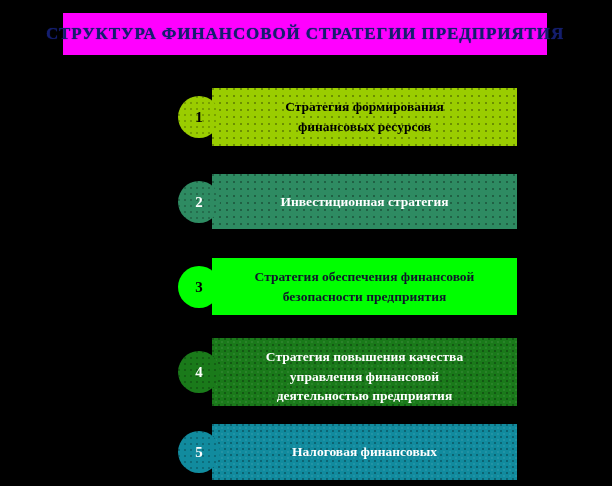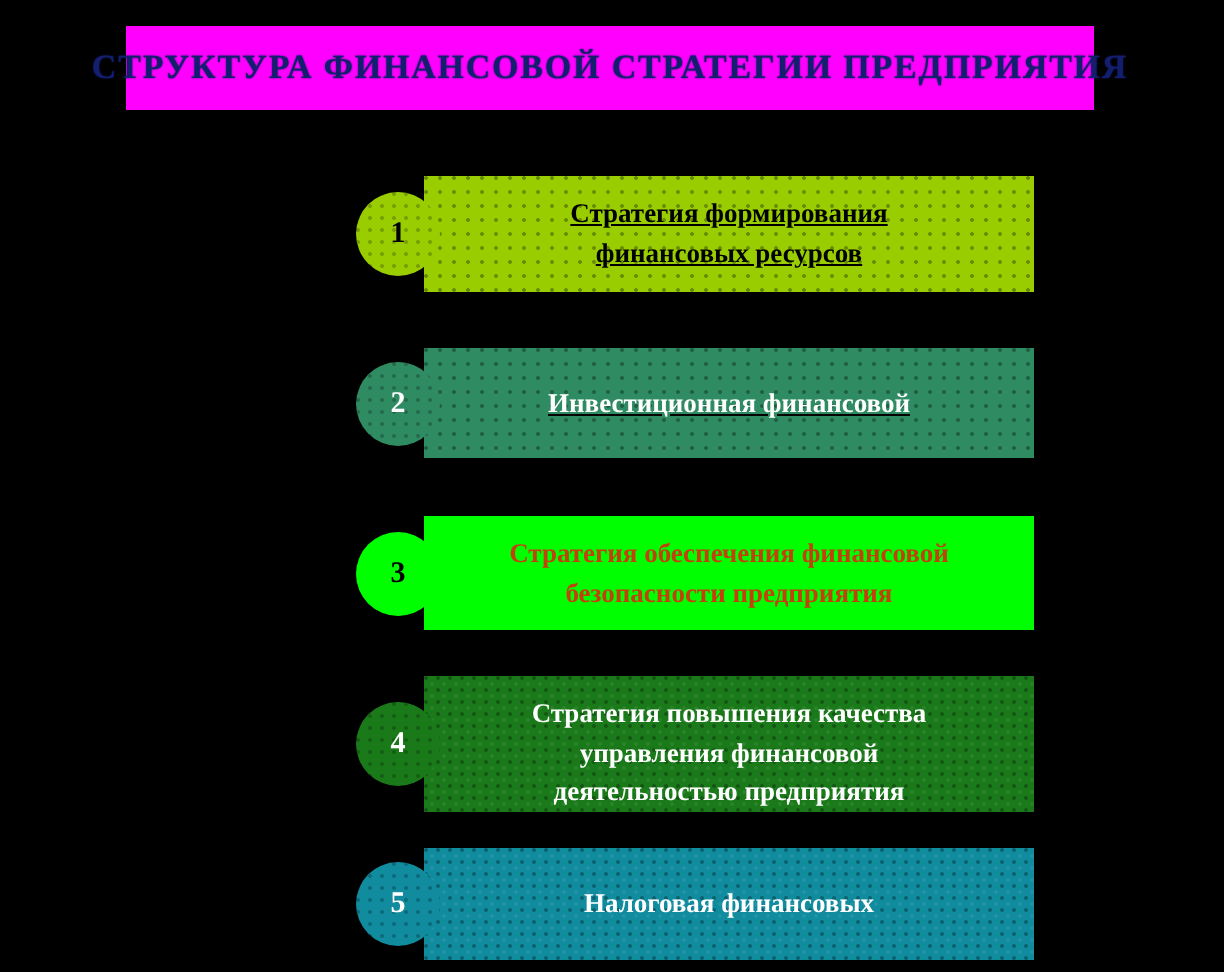--- a/index.html
+++ b/index.html
@@ -81,21 +81,20 @@
     font-weight: bold;
     font-size: 15px;
     line-height: 1;
   }
 
   
   .tex-dots {
     background-image:
       radial-gradient(circle at 1px 1px, rgba(0,0,0,0.30) 0.9px, transparent 1.1px);
     background-size: 7px 7px;
-    text-decoration: underline;
   }
   .tex-dots-light {
     background-image:
       radial-gradient(circle at 1px 1px, rgba(0,0,0,0.22) 0.9px, transparent 1.1px);
     background-size: 6px 6px;
   }
   .tex-crosshatch {
     background-image:
       radial-gradient(circle at 1px 1px, rgba(0,0,0,0.28) 0.9px, transparent 1.1px),
       radial-gradient(circle at 4px 4px, rgba(255,255,255,0.07) 0.8px, transparent 1px);
@@ -117,29 +116,29 @@
         <div class="box tex-dots" style="top: 88px; height: 58px; background-color: rgb(154, 205, 0);">
           <span class="box-label" style="color: rgb(0, 0, 0);">Стратегия формирования
 финансовых ресурсов</span>
         </div>
         <div class="badge tex-dots-light" style="top: 96px; background-color: rgb(154, 205, 0);">
           <span class="badge-num" style="color: rgb(0, 0, 0);">1</span>
         </div>
       </div>
       <div class="row" style="top: 0px;">
         <div class="box tex-dots" style="top: 174px; height: 55px; background-color: rgb(46, 139, 98);">
-          <span class="box-label" style="color: rgb(255, 255, 255);">Инвестиционная финансовой</span>
+          <span class="box-label" style="color: rgb(255, 255, 255);">Инвестиционная стратегия</span>
         </div>
         <div class="badge tex-dots-light" style="top: 181px; background-color: rgb(46, 139, 98);">
           <span class="badge-num" style="color: rgb(255, 255, 255);">2</span>
         </div>
       </div>
       <div class="row" style="top: 0px;">
         <div class="box tex-none" style="top: 258px; height: 57px; background-color: rgb(0, 255, 0);">
-          <span class="box-label" style="color: #c2410c;">Стратегия обеспечения финансовой
+          <span class="box-label" style="color: #0f172a;">Стратегия обеспечения финансовой
 безопасности предприятия</span>
         </div>
         <div class="badge tex-none" style="top: 266px; background-color: rgb(0, 255, 0);">
           <span class="badge-num" style="color: rgb(0, 0, 0);">3</span>
         </div>
       </div>
       <div class="row" style="top: 0px;">
         <div class="box tex-crosshatch" style="top: 338px; height: 68px; background-color: rgb(26, 122, 26); align-items: flex-end;">
           <span class="box-label" style="color: rgb(255, 255, 255);">Стратегия повышения качества
 управления финансовой

